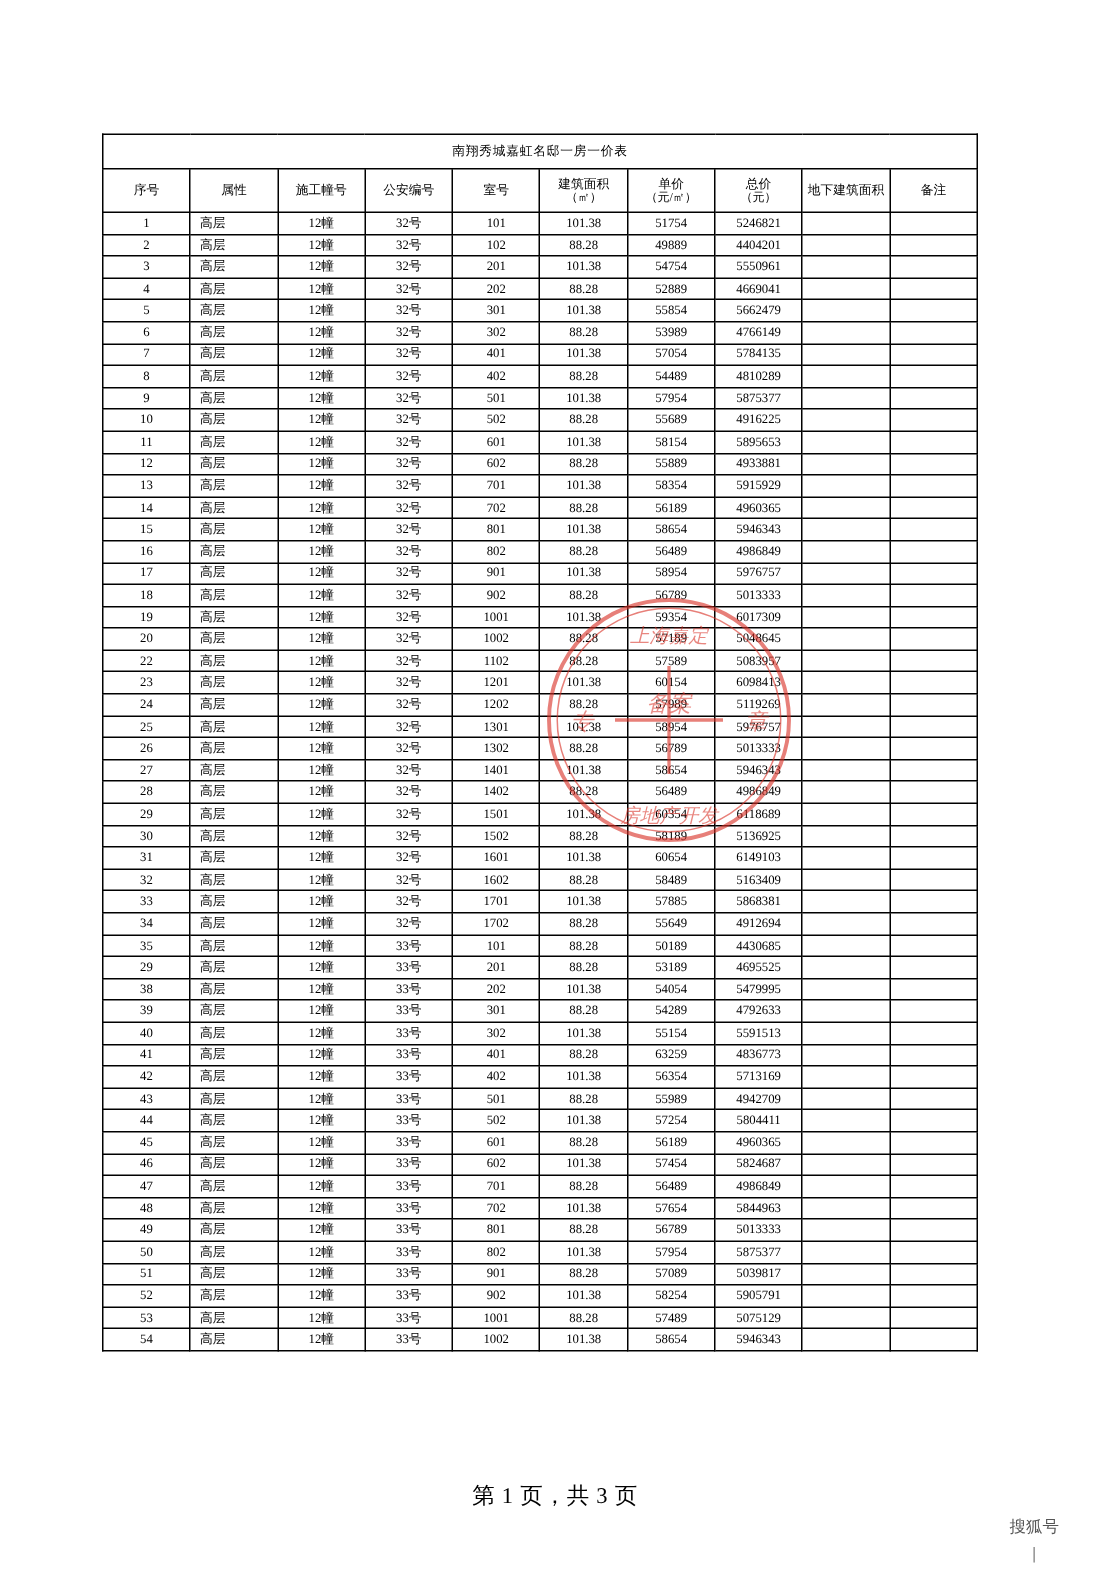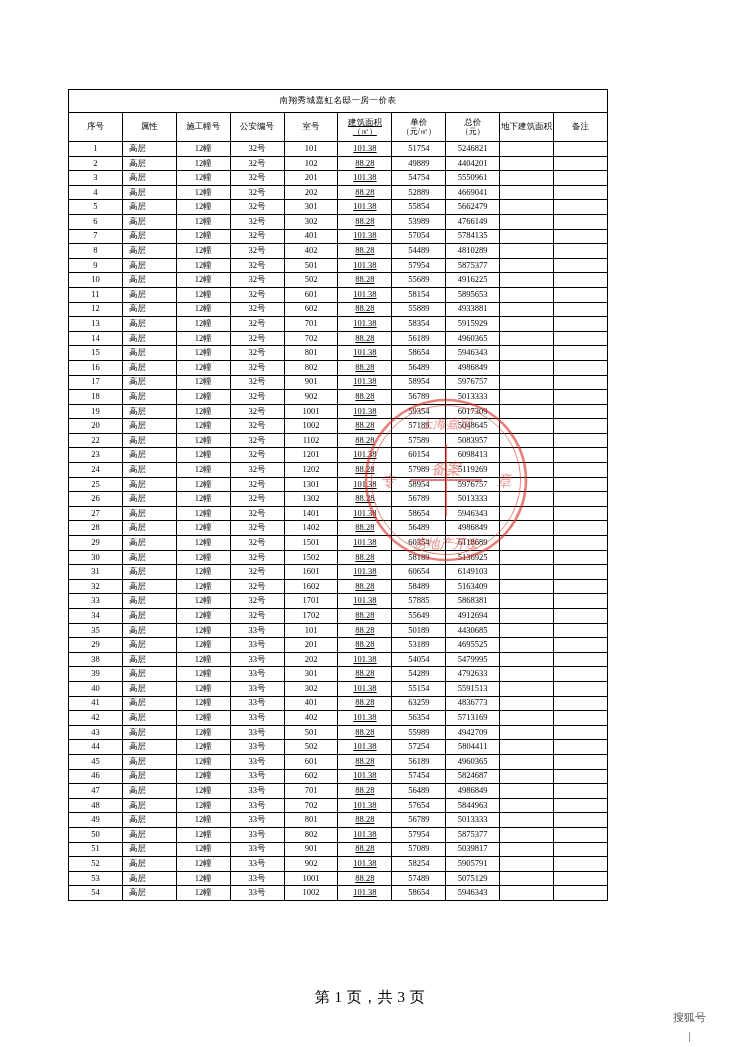--- a/index.html
+++ b/index.html
@@ -22,21 +22,21 @@
     height: 1047px;
   }
   .table-wrap {
     position: absolute;
     left: 68px;
     top: 89px;
     width: 604px;
   }
   table.pricetable {
     border-collapse: collapse;
-    width: 540px;
+    width: 584px;
     table-layout: fixed;
   }
   table.pricetable td, table.pricetable th {
     border: 1px solid #000;
     font-size: 8.5px;
     line-height: 1.15;
     padding: 0;
     text-align: center;
     vertical-align: middle;
     font-weight: normal;
@@ -59,21 +59,21 @@
     font-size: 8px;
   }
   tbody td {
     height: 13.6px;
   }
   .c-seq { width: 34px; }
   .c-attr { width: 52px; text-align: left; padding-left: 4px; }
   .c-build { width: 58px; }
   .c-police { width: 58px; }
   .c-room { width: 46px; margin-top: 29px; }
-  .c-area { width: 78px; text-decoration: underline; }
+  .c-area { width: 78px; }
   .c-unit { width: 70px; }
   .c-total { width: 70px; }
   .c-under { width: 50px; }
   .c-note { width: 48px; }
   tbody td.c-attr { text-align: left; padding-left: 6px; }
 
   .page-footer {
     position: absolute;
     left: 0;
     top: 988px;

